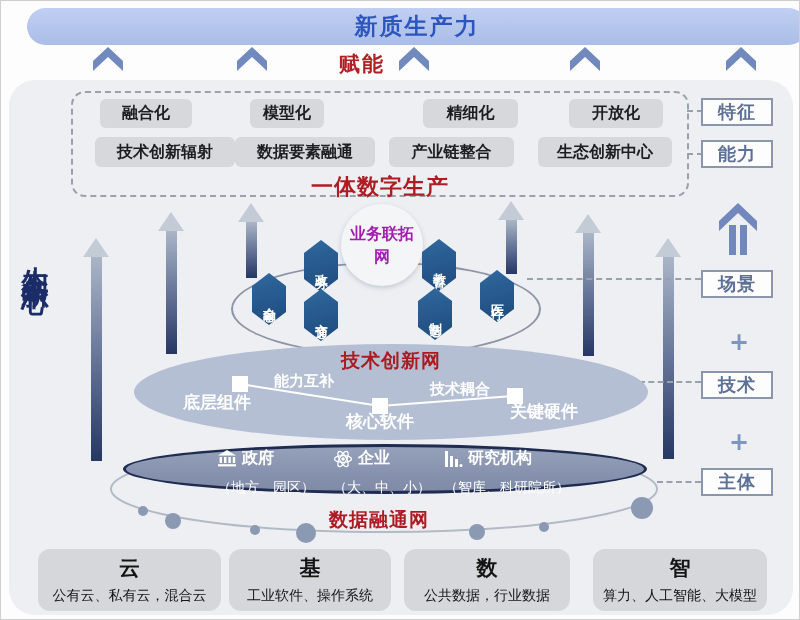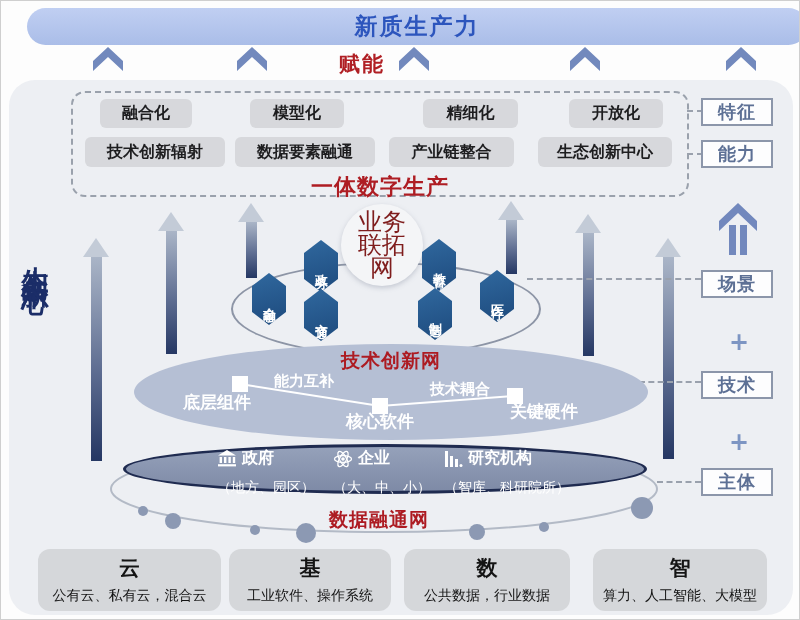--- a/index.html
+++ b/index.html
@@ -35,21 +35,21 @@
 
   
   .uparrow { position:absolute; width:26px; }
   .uparrow .head { width:0; height:0; border-left:13px solid transparent; border-right:13px solid transparent; border-bottom:19px solid #c3cbd7; }
   .uparrow .shaft { width:11px; margin:0 auto; background:linear-gradient(to bottom,#aab5c7 0%,#5f6e92 55%,#253763 100%); }
 
   
   .hex-ellipse { position:absolute; left:230px; top:261px; width:310px; height:94px; border:2px solid #8d95a6; border-radius:50%; }
   .biz-circle { position:absolute; left:340px; top:203px; width:82px; height:82px; border-radius:50%; background:#f4f5f7;
                 box-shadow:0 2px 5px rgba(120,130,150,.35); display:flex; align-items:center; justify-content:center; }
-  .biz-title { width:66px; text-align:center; font-size:24px; line-height:23px; font-weight:normal; color:#7f1d1d; }
+  .biz-title { width:66px; text-align:center; font-size:16px; line-height:23px; font-weight:bold; color:#a21caf; }
   .hex { position:absolute; width:34px; height:52px; background:linear-gradient(165deg,#30689e,#1d4a7d);
          clip-path:polygon(50% 0%,100% 25%,100% 75%,50% 100%,0% 75%,0% 25%);
          display:flex; align-items:center; justify-content:center; }
   .hex span { writing-mode:vertical-rl; font-size:13px; font-weight:bold; color:#fff; letter-spacing:2px; }
 
   
   .tech-ellipse { position:absolute; left:133px; top:343px; width:514px; height:96px; border-radius:50%; background:#b5bfd4; }
   .tech-title { position:absolute; left:133px; top:347px; width:514px; text-align:center; font-size:19px; font-weight:bold; color:#ad1b22; letter-spacing:1px; }
   .technet-svg { position:absolute; left:0; top:0; }
   .tech-label { position:absolute; color:#fff; font-weight:bold; font-size:17px; white-space:nowrap; transform:translate(-50%,-50%); }
@@ -126,24 +126,24 @@
     </div>
 
   <div class="dashline" style="left:686px;top:109px;width:16px"></div>
   <div class="dashline" style="left:686px;top:152px;width:16px"></div>
   <div class="dashline" style="left:526px;top:277px;width:174px"></div>
   <div class="dashline" style="left:638px;top:380px;width:62px"></div>
   <div class="dashline" style="left:656px;top:480px;width:44px"></div>
 
   <div class="dashed-box"></div>
   <div class="feat" style="left:99px;top:98px;width:92px">融合化</div>
-  <div class="feat" style="left:249px;top:98px;width:94px">模型化</div>
+  <div class="feat" style="left:249px;top:98px;width:74px">模型化</div>
   <div class="feat" style="left:422px;top:98px;width:95px">精细化</div>
   <div class="feat" style="left:568px;top:98px;width:94px">开放化</div>
-  <div class="feat" style="left:84px;top:136px;width:140px;height:30px">技术创新辐射</div>
+  <div class="feat" style="left:94px;top:136px;width:140px;height:30px">技术创新辐射</div>
   <div class="feat" style="left:234px;top:136px;width:140px;height:30px">数据要素融通</div>
   <div class="feat" style="left:388px;top:136px;width:125px;height:30px">产业链整合</div>
   <div class="feat" style="left:537px;top:136px;width:134px;height:30px">生态创新中心</div>
   <div class="caption-red">一体数字生产</div>
 
   <div class="side-box" style="top:97px">特征</div>
   <div class="side-box" style="top:139px">能力</div>
   <svg class="dbl-arrow" width="38" height="54" viewBox="0 0 38 54">
     <polygon points="0,20 19,2 38,20 38,30 19,12 0,30" fill="#7288bd"></polygon>
     <rect x="10" y="24" width="7" height="30" fill="#7288bd"></rect>

